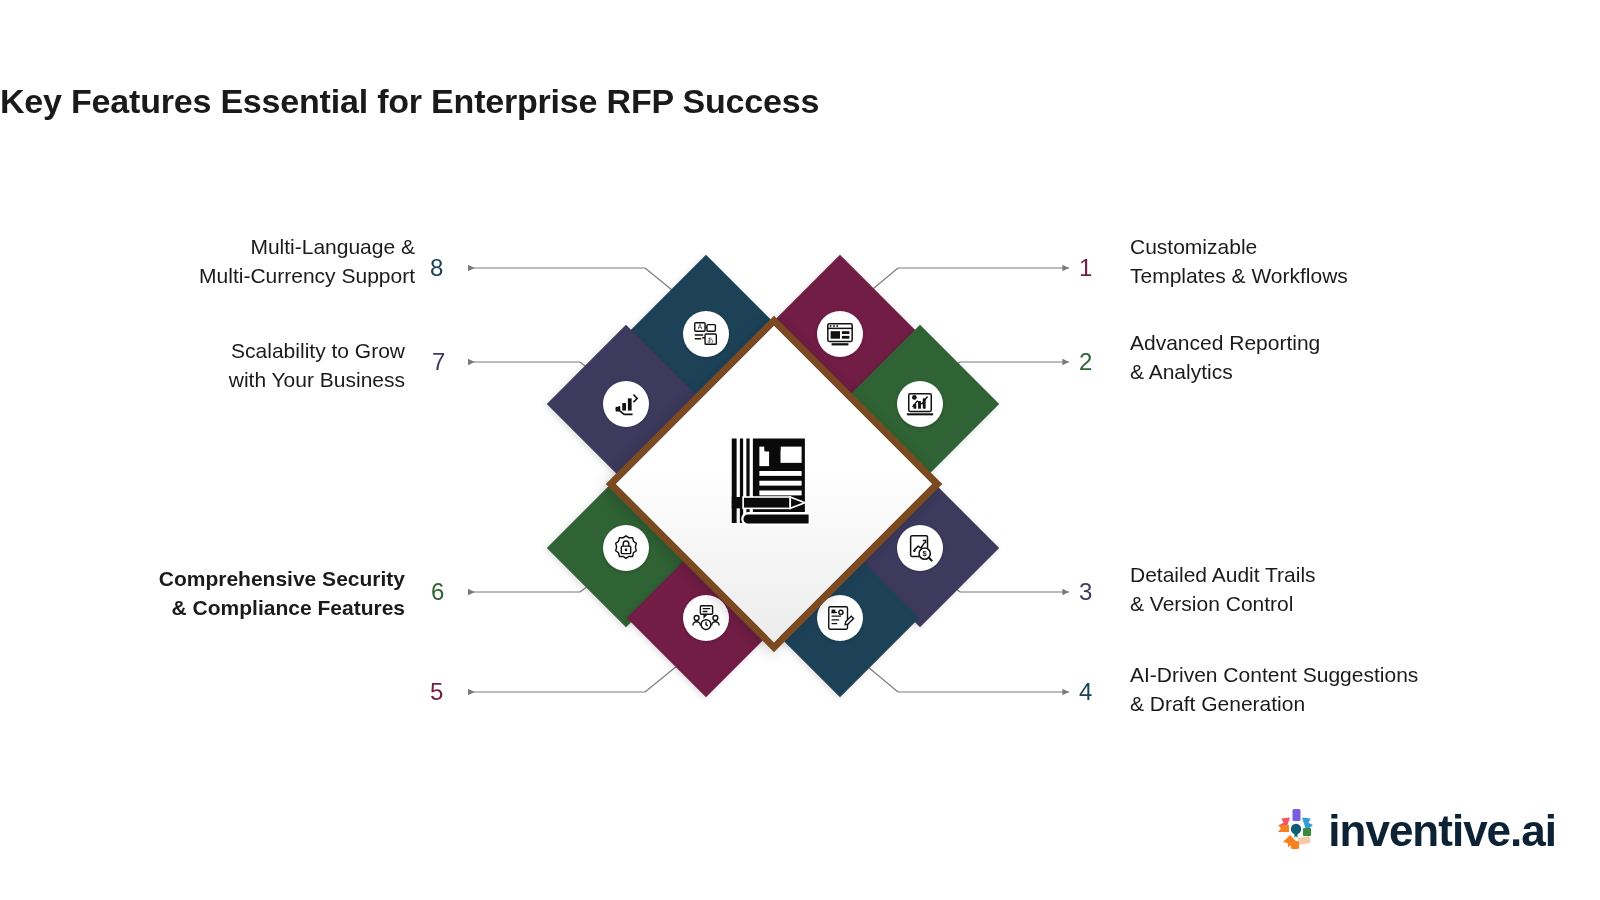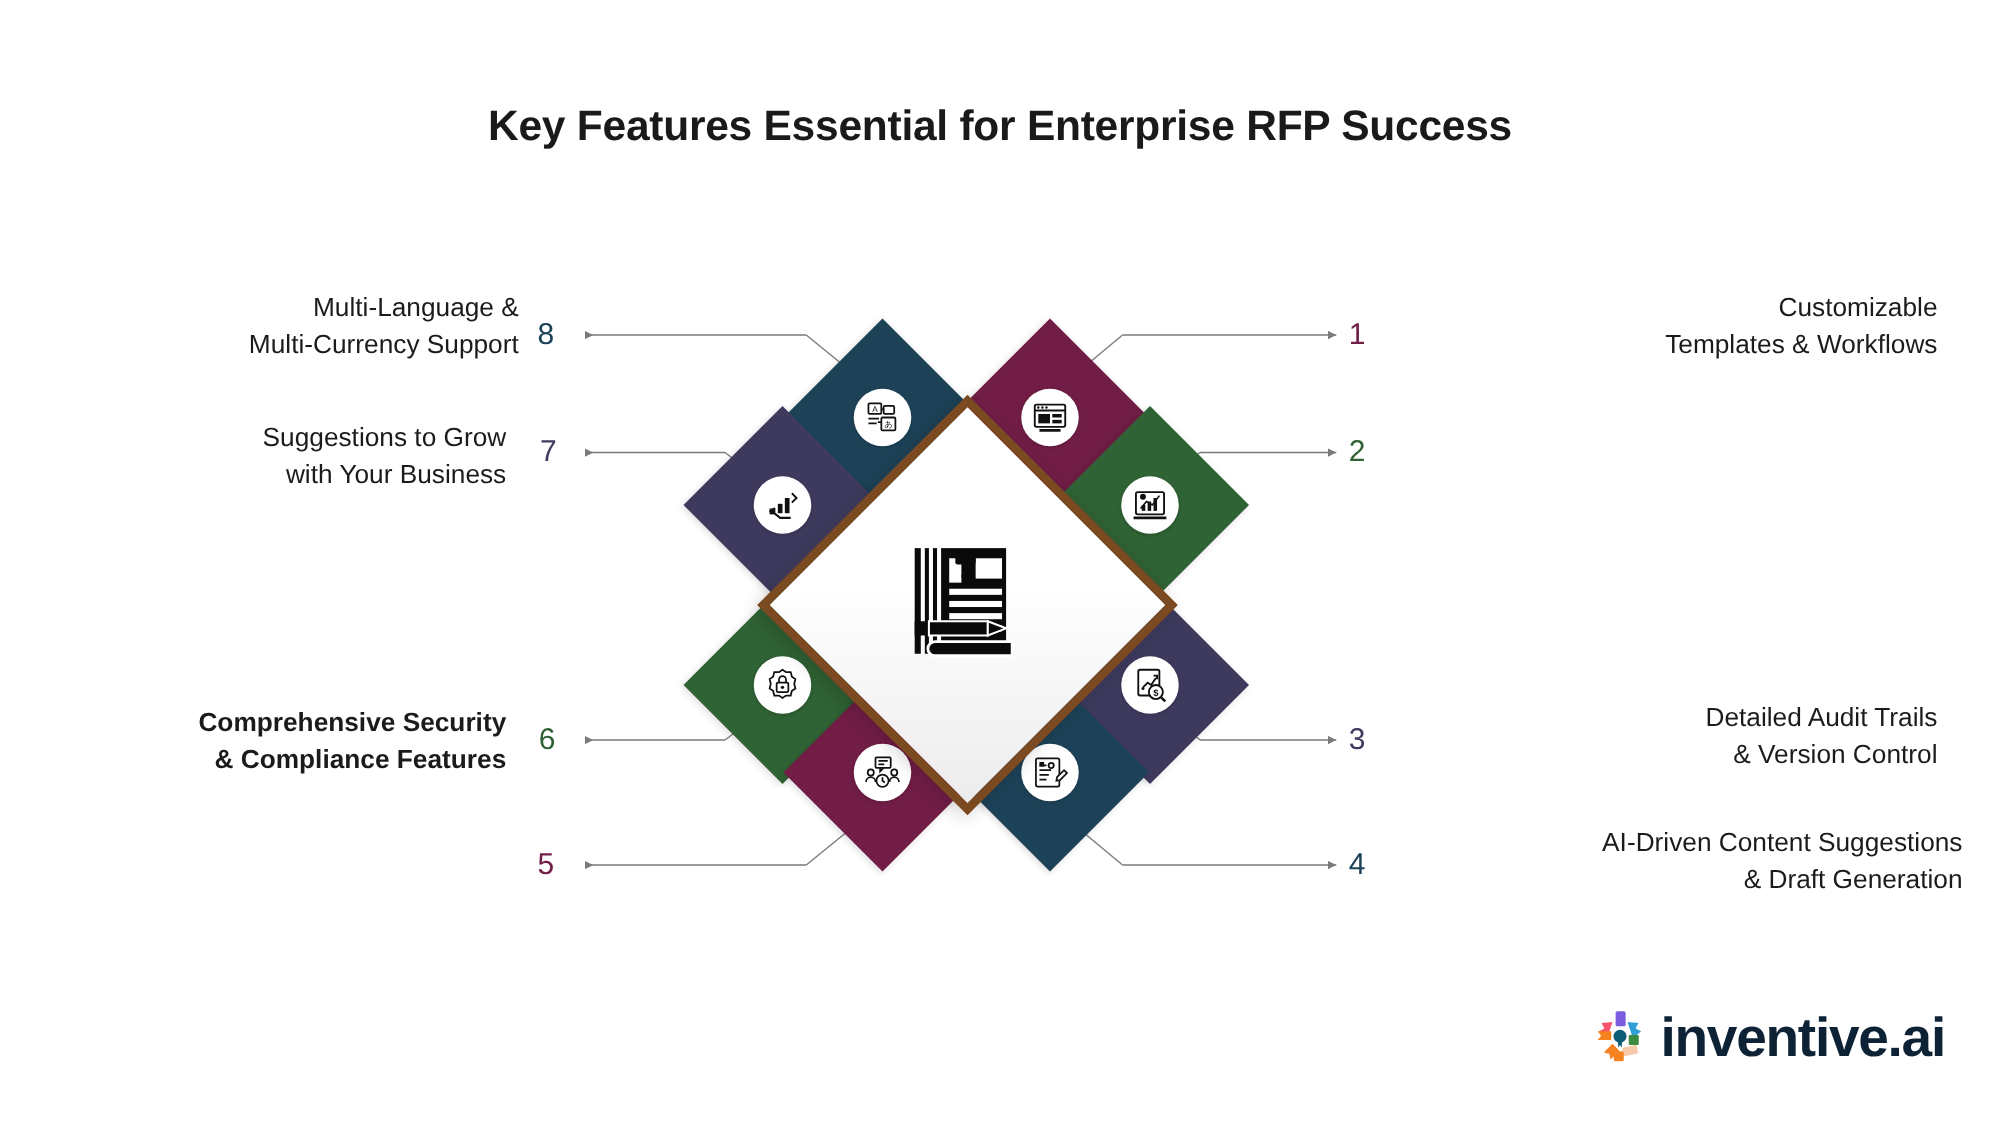--- a/index.html
+++ b/index.html
@@ -14,21 +14,20 @@
     overflow: hidden;
     position: relative;
   }
 
   
   #title {
     position: absolute;
     top: 82px;
     left: 0;
     width: 1600px;
-    text-align: center;
     font-size: 34px;
     font-weight: bold;
     color: #1a1a1a;
     letter-spacing: -0.2px;
   }
 
   
   #stage {
     position: absolute;
     left: 0;
@@ -49,21 +48,21 @@
 
   
   .label {
     position: absolute;
     font-size: 21px;
     line-height: 29px;
     color: #1b1b1b;
     white-space: pre-line;
   }
   .label.left  { text-align: right; }
-  .label.right { text-align: right; }
+  .label.right { text-align: left; }
 
   .num {
     position: absolute;
     font-size: 24px;
     font-weight: 500;
     line-height: 1;
   }
 
   
   .diamond {
@@ -325,34 +324,36 @@
 
         <path d="M16,50 h38 v7 h-38 a3.5,3.5 0 0 1 0,-7 z" fill="#0a0a0a" stroke="#ffffff" stroke-width="1.4"></path>
       </svg>
     </div>
   </div>
 
   <div class="label left" style="right:1185px; top:232px; width:330px;">Multi-Language &amp;
 Multi-Currency Support</div>
   <div class="num" style="left:430px; top:256px; color:#1d4258;">8</div>
 
-  <div class="label left" style="right:1195px; top:336px; width:330px;">Suggestions to Grow
+  <div class="label left" style="right:1195px; top:336px; width:330px;">Scalability to Grow
 with Your Business</div>
   <div class="num" style="left:432px; top:350px; color:#3e3a5e;">7</div>
 
   <div class="label left" style="right:1195px; top:564px; width:340px;font-weight:bold;">Comprehensive Security
 &amp; Compliance Features</div>
   <div class="num" style="left:431px; top:580px; color:#2f6234;">6</div>
 
   <div class="num" style="left:430px; top:680px; color:#711d45;">5</div>
 
   <div class="label right" style="left:1130px; top:232px; width:420px;">Customizable
 Templates &amp; Workflows</div>
   <div class="num" style="left:1079px; top:256px; color:#711d45;">1</div>
 
+  <div class="label right" style="left:1130px; top:328px; width:420px;">Advanced Reporting
+&amp; Analytics</div>
   <div class="num" style="left:1079px; top:350px; color:#2f6234;">2</div>
 
   <div class="label right" style="left:1130px; top:560px; width:420px;">Detailed Audit Trails
 &amp; Version Control</div>
   <div class="num" style="left:1079px; top:580px; color:#3e3a5e;">3</div>
 
   <div class="label right" style="left:1130px; top:660px; width:440px;">AI-Driven Content Suggestions
 &amp; Draft Generation</div>
   <div class="num" style="left:1079px; top:680px; color:#1d4258;">4</div>
 

